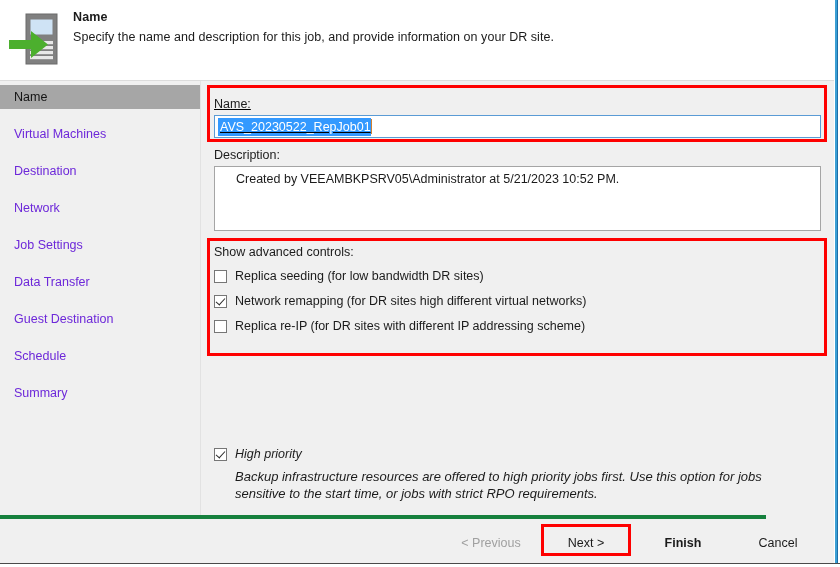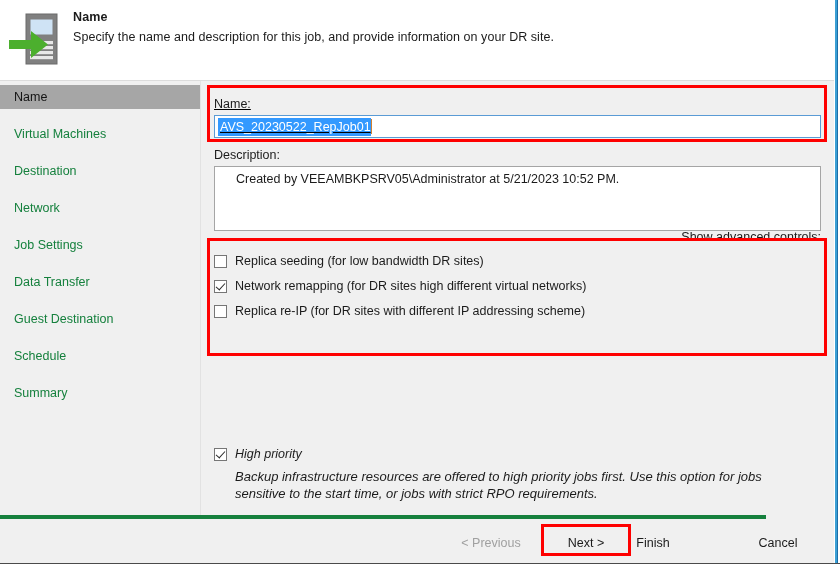--- a/index.html
+++ b/index.html
@@ -101,21 +101,21 @@
     width: 200px;
     height: 434px;
     background: #f0f0f0;
     border-right: 1px solid #e2e2e2;
   }
   .nav-item {
     position: relative;
     height: 24px;
     line-height: 24px;
     font-size: 12.5px;
-    color: #15803d;
+    color: #6d28d9;
     padding-left: 14px;
     margin-bottom: 13px;
     cursor: default;
     user-select: none;
   }
   .nav-item:first-child { margin-top: 4px; }
   .nav-item.selected {
     background: #a6a6a6;
     color: #141414;
   }
@@ -184,21 +184,21 @@
     box-sizing: border-box;
     padding: 4px 21px;
   }
   #desc-text {
     font-size: 12.5px;
     color: #1b1b1b;
     line-height: 16px;
   }
 
   
-  #adv-block { position: absolute; left: 13px; top: 148px; width: 607px; text-align: right; }
+  #adv-block { position: absolute; left: 13px; top: 163px; width: 607px; }
   .cb-row {
     display: flex;
     align-items: flex-start;
     margin-top: 8px;
   }
   .cb-box {
     width: 13px;
     height: 13px;
     min-width: 13px;
     border: 1px solid #767676;
@@ -257,21 +257,21 @@
     color: #1b1b1b;
     background: transparent;
     border: none;
     font-family: "Liberation Sans", sans-serif;
     cursor: default;
     padding: 0;
   }
   .btn.disabled { color: #a0a0a0; }
   #btn-prev   { left: 448px; }
   #btn-next   { left: 543px; }
-  #btn-finish { left: 610px; }
+  #btn-finish { left: 640px; font-weight: bold; }
   #btn-cancel { left: 735px; }
   #anno-next {
     position: absolute;
     left: 541px;
     top: 524px;
     width: 90px;
     height: 32px;
     border: 3px solid #fe0000;
     box-sizing: border-box;
     pointer-events: none;

